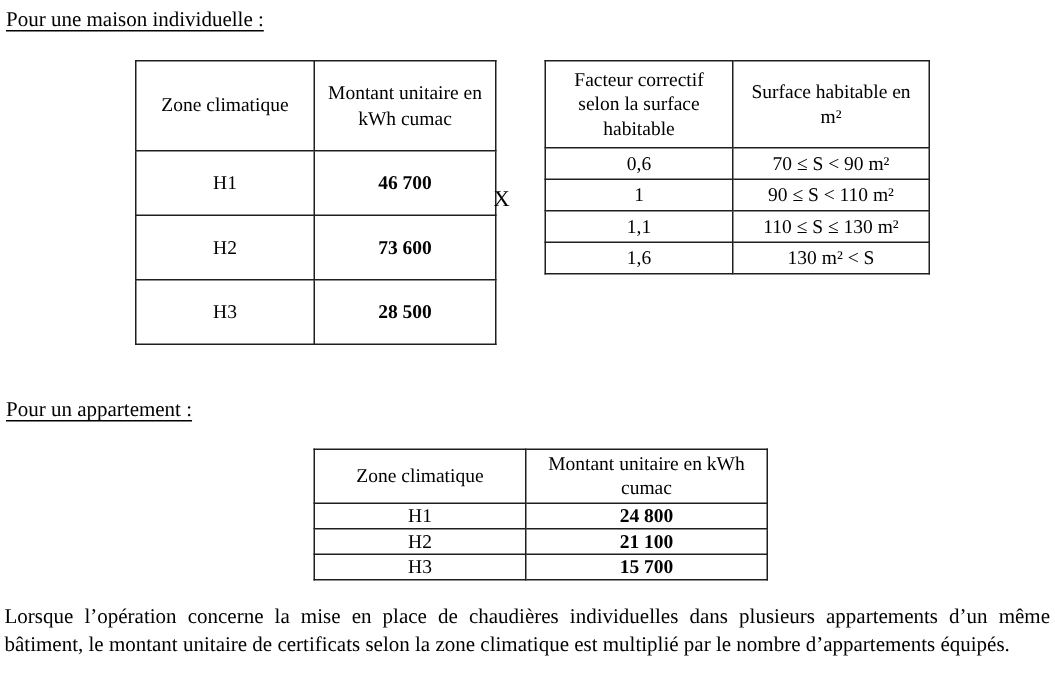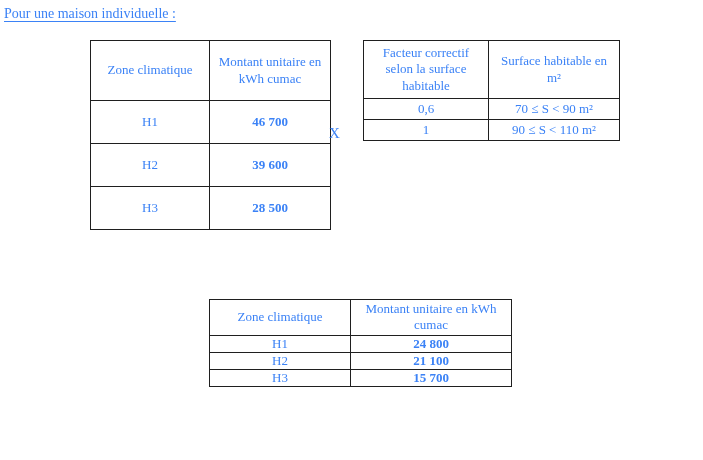--- a/index.html
+++ b/index.html
@@ -2,21 +2,21 @@
 <html><head>
 <meta charset="utf-8">
 <style>
   html, body { margin: 0; padding: 0; }
   body { background: #ffffff; }
   .page {
     position: relative;
     width: 703px;
     height: 460px;
     background: #ffffff;
-    color: #3b82f6;
+    color: #000000;
     font-family: "Liberation Serif", serif;
     overflow: hidden;
   }
   .heading {
     position: absolute;
     left: 4px;
     font-size: 14px;
     text-decoration: underline;
     text-underline-offset: 3px;
     white-space: pre;
@@ -96,21 +96,21 @@
         <th class="c2">Montant unitaire en kWh cumac</th>
       </tr>
     </thead>
     <tbody>
       <tr>
         <td>H1</td>
         <td class="val">46 700</td>
       </tr>
       <tr>
         <td>H2</td>
-        <td class="val">39 600</td>
+        <td class="val">73 600</td>
       </tr>
       <tr>
         <td>H3</td>
         <td class="val">28 500</td>
       </tr>
     </tbody>
   </table>
 
   <div class="x-sign">X</div>
 
@@ -123,23 +123,32 @@
     </thead>
     <tbody>
       <tr>
         <td>0,6</td>
         <td>70 ≤ S &lt; 90 m²</td>
       </tr>
       <tr>
         <td>1</td>
         <td>90 ≤ S &lt; 110 m²</td>
       </tr>
+      <tr>
+        <td>1,1</td>
+        <td>110 ≤ S ≤ 130 m²</td>
+      </tr>
+      <tr>
+        <td>1,6</td>
+        <td>130 m² &lt; S</td>
+      </tr>
     </tbody>
   </table>
 
+  <div class="heading appartement">Pour un appartement :</div>
 
   <table class="t-appartement">
     <thead>
       <tr>
         <th class="c1">Zone climatique</th>
         <th class="c2">Montant unitaire en kWh cumac</th>
       </tr>
     </thead>
     <tbody>
       <tr>
@@ -150,14 +159,15 @@
         <td>H2</td>
         <td class="val">21 100</td>
       </tr>
       <tr>
         <td>H3</td>
         <td class="val">15 700</td>
       </tr>
     </tbody>
   </table>
 
+  <div class="footer-paragraph">Lorsque l’opération concerne la mise en place de chaudières individuelles dans plusieurs appartements d’un même bâtiment, le montant unitaire de certificats selon la zone climatique est multiplié par le nombre d’appartements équipés.</div>
 
 </div>
 
 </body></html>

